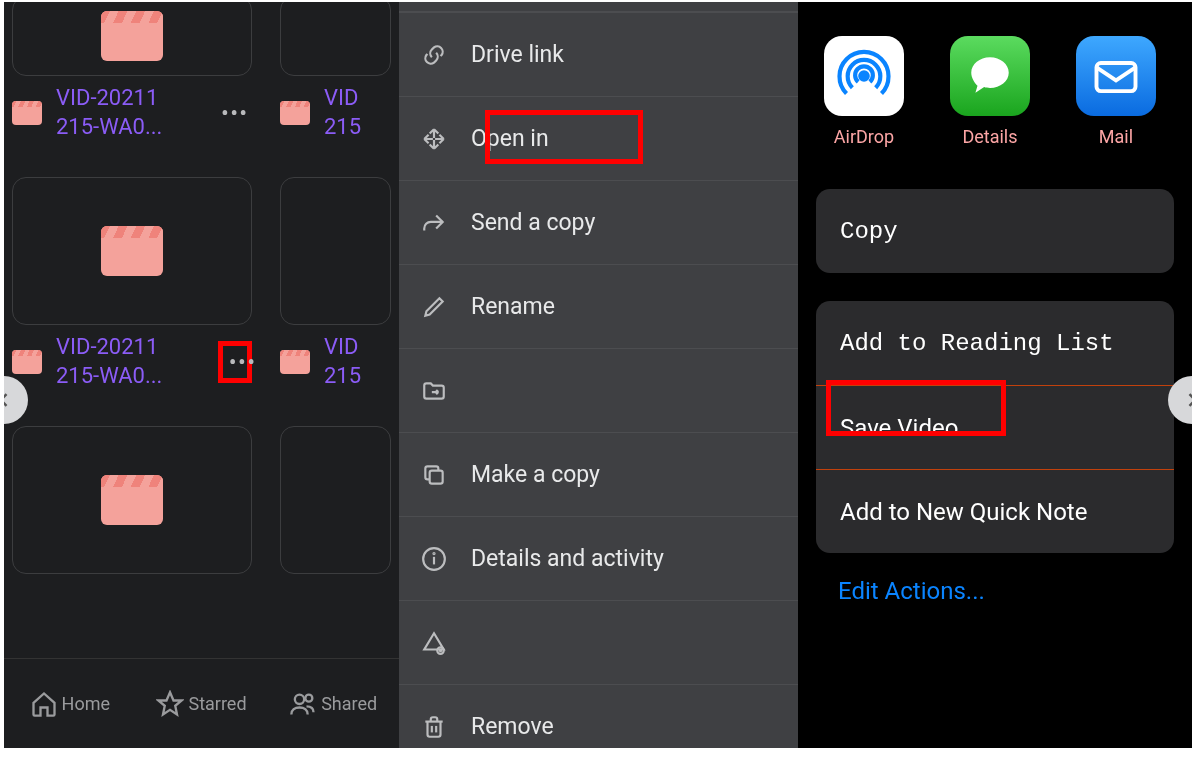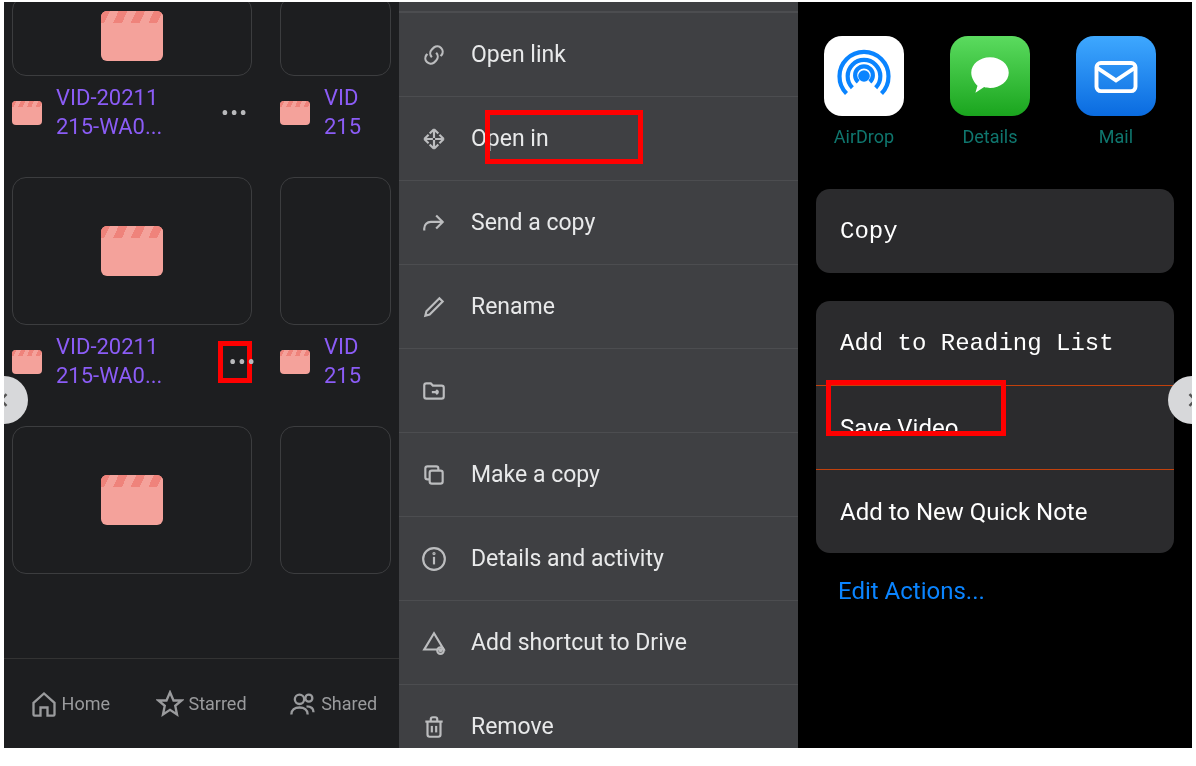--- a/index.html
+++ b/index.html
@@ -162,21 +162,21 @@
     display:flex;
     gap:46px;
     padding:34px 0 0 26px;
   }
   .share-item {
     display:flex;
     flex-direction:column;
     align-items:center;
     gap:10px;
     font-size:18px;
-    color:#0f766e;
+    color:#fca5a5;
   }
   .share-icon {
     width:80px;height:80px;
     border-radius:18px;
     display:flex;align-items:center;justify-content:center;
   }
   .action-group {
     margin:28px 18px 0 18px;
     background:#2b2b2d;
     border-radius:14px;
@@ -314,21 +314,21 @@
 
   <div class="panel2">
     <div style="height:10px;border-bottom:1px solid #4c4d50;"></div>
     <div class="menu-item">
       <span class="menu-icon">
         <svg viewBox="0 0 24 24">
             <path d="M10 14a5 5 0 0 1 0-7l2-2a5 5 0 0 1 7 7l-1 1"></path>
             <path d="M14 10a5 5 0 0 1 0 7l-2 2a5 5 0 0 1-7-7l1-1"></path>
           </svg>
       </span>
-      <span class="menu-label">Open link</span>
+      <span class="menu-label">Drive link</span>
     </div>
     <div class="menu-item">
       <span class="menu-icon">
         <svg viewBox="0 0 24 24">
             <path d="M12 3l4 4M12 3l-4 4M12 3v8M12 21l4-4M12 21l-4-4M12 21v-8M3 12l4 4M3 12l4-4M3 12h8M21 12l-4 4M21 12l-4-4M21 12h-8"></path>
           </svg>
       </span>
       <span class="menu-label">Open in</span>
     </div>
     <div class="menu-item">
@@ -377,21 +377,20 @@
     </div>
     <div class="menu-item">
       <span class="menu-icon">
         <svg viewBox="0 0 24 24">
             <path d="M12 3l9 15H3z"></path>
             <circle cx="18" cy="19" r="3"></circle>
             <line x1="18" y1="17.5" x2="18" y2="20.5"></line>
             <line x1="16.5" y1="19" x2="19.5" y2="19"></line>
           </svg>
       </span>
-      <span class="menu-label">Add shortcut to Drive</span>
     </div>
     <div class="menu-item">
       <span class="menu-icon">
         <svg viewBox="0 0 24 24">
             <path d="M4 7h16"></path>
             <path d="M6 7v12a2 2 0 0 0 2 2h8a2 2 0 0 0 2-2V7"></path>
             <path d="M9 7V5a2 2 0 0 1 2-2h2a2 2 0 0 1 2 2v2"></path>
             <line x1="10" y1="11" x2="10" y2="17"></line>
             <line x1="14" y1="11" x2="14" y2="17"></line>
           </svg>

